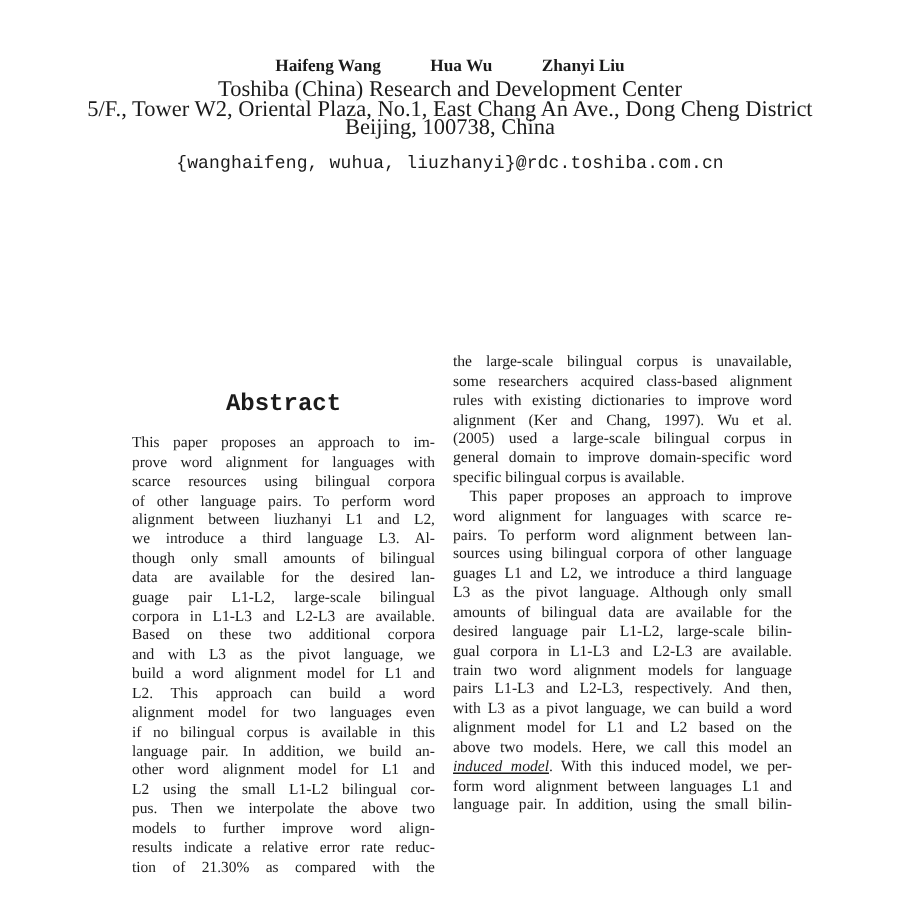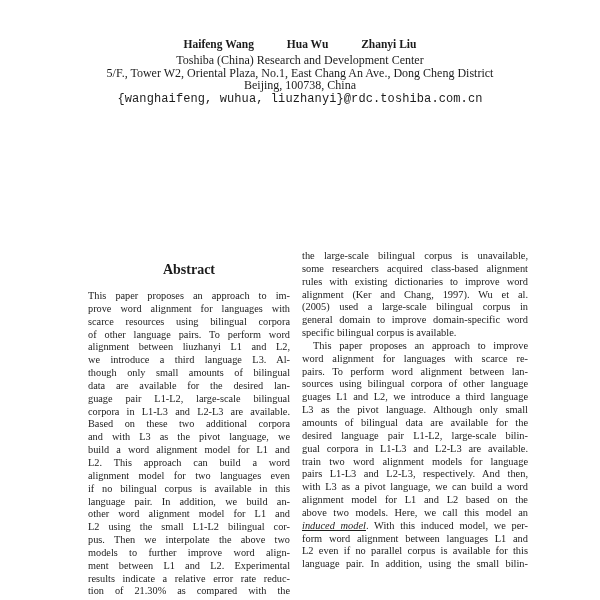--- a/index.html
+++ b/index.html
@@ -25,51 +25,52 @@
     letter-spacing: 0.1px;
   }
   .authors {
     margin-top: 37px;
     font-size: 11.5px;
     font-weight: bold;
     line-height: 14px;
   }
   .authors .author { margin: 0 15px; }
   .affiliation {
-    font-size: 12px;
+    font-size: 15px;
     line-height: 12.6px;
     margin-top: 3px;
   }
   .email {
-    margin-top: 0;
+    margin-top: 10px;
     font-family: "Liberation Mono", monospace;
     font-size: 12px;
     line-height: 14px;
     letter-spacing: 0.1px;
   }
   .col {
     position: absolute;
     font-size: 10.4px;
   }
   .col-abstract {
     left: 88px;
     top: 262px;
     width: 202px;
     font-size: 10.3px;
   }
   .abstract-heading {
     text-align: center;
     font-weight: bold;
-    font-size: 14px;
+    font-size: 16px;
     line-height: 15px;
     margin-bottom: 13px;
+    font-family: Liberation Mono, monospace;
   }
   .col-right {
     left: 302px;
-    top: 250px;
+    top: 236px;
     width: 226px;
   }
   .line {
     height: 12.85px;
     line-height: 12.85px;
     overflow: hidden;
     white-space: normal;
   }
   .line.just {
     text-align: justify;
@@ -114,21 +115,20 @@
         <div class="line just">and with L3 as the pivot language, we</div>
         <div class="line just">build a word alignment model for L1 and</div>
         <div class="line just">L2. This approach can build a word</div>
         <div class="line just">alignment model for two languages even</div>
         <div class="line just">if no bilingual corpus is available in this</div>
         <div class="line just">language pair. In addition, we build an-</div>
         <div class="line just">other word alignment model for L1 and</div>
         <div class="line just">L2 using the small L1-L2 bilingual cor-</div>
         <div class="line just">pus. Then we interpolate the above two</div>
         <div class="line just">models to further improve word align-</div>
-        <div class="line just">ment between L1 and L2. Experimental</div>
         <div class="line just">results indicate a relative error rate reduc-</div>
         <div class="line just">tion of 21.30% as compared with the</div>
       </div>
   </div>
 
   <div class="col col-right">
       <div class="line just">the large-scale bilingual corpus is unavailable,</div>
       <div class="line just">some researchers acquired class-based alignment</div>
       <div class="line just">rules with existing dictionaries to improve word</div>
       <div class="line just">alignment (Ker and Chang, 1997). Wu et al.</div>
@@ -144,17 +144,16 @@
       <div class="line just">amounts of bilingual data are available for the</div>
       <div class="line just">desired language pair L1-L2, large-scale bilin-</div>
       <div class="line just">gual corpora in L1-L3 and L2-L3 are available.</div>
       <div class="line just">train two word alignment models for language</div>
       <div class="line just">pairs L1-L3 and L2-L3, respectively. And then,</div>
       <div class="line just">with L3 as a pivot language, we can build a word</div>
       <div class="line just">alignment model for L1 and L2 based on the</div>
       <div class="line just">above two models. Here, we call this model an</div>
       <div class="line just"><em>induced model</em><span>. With this induced model, we per-</span></div>
       <div class="line just">form word alignment between languages L1 and</div>
-      <div class="line just">L2 even if no parallel corpus is available for this</div>
       <div class="line just">language pair. In addition, using the small bilin-</div>
     </div>
 
 </div>
 
 </body></html>

